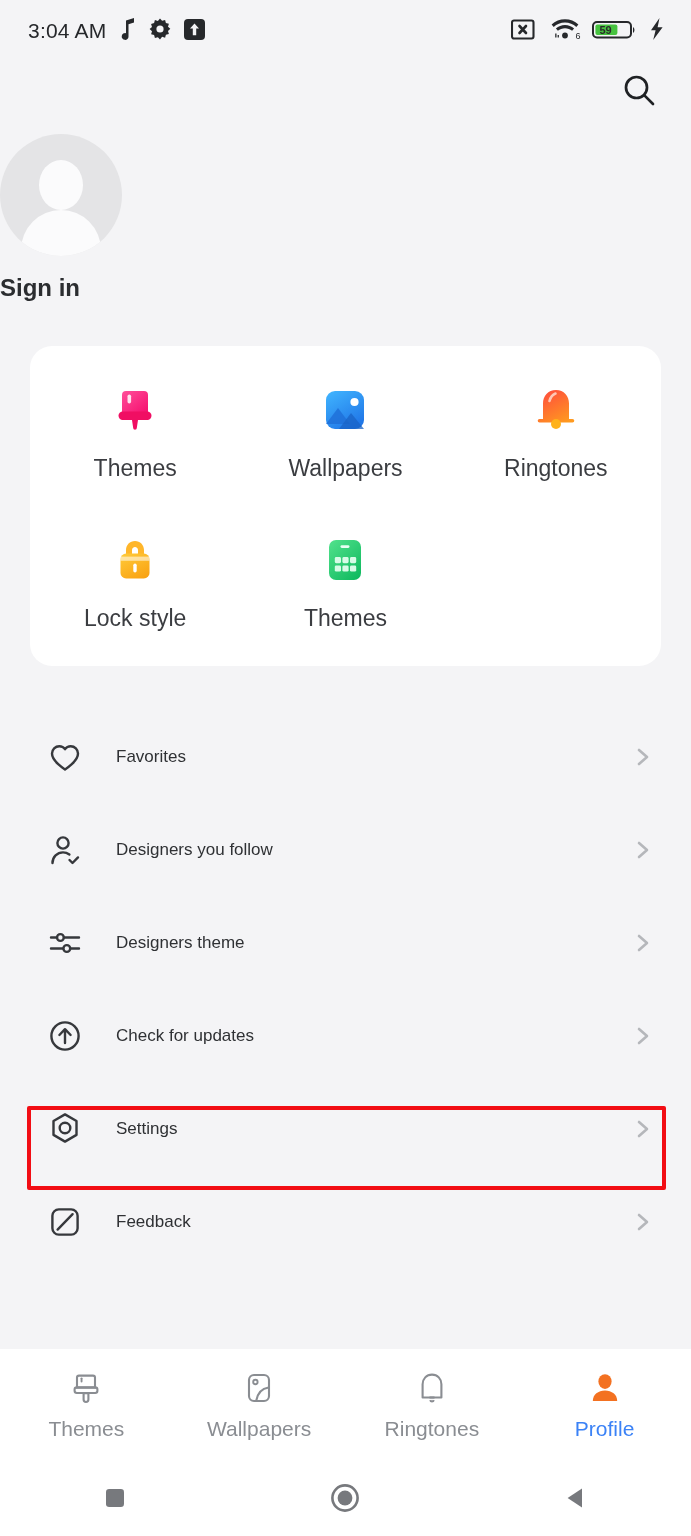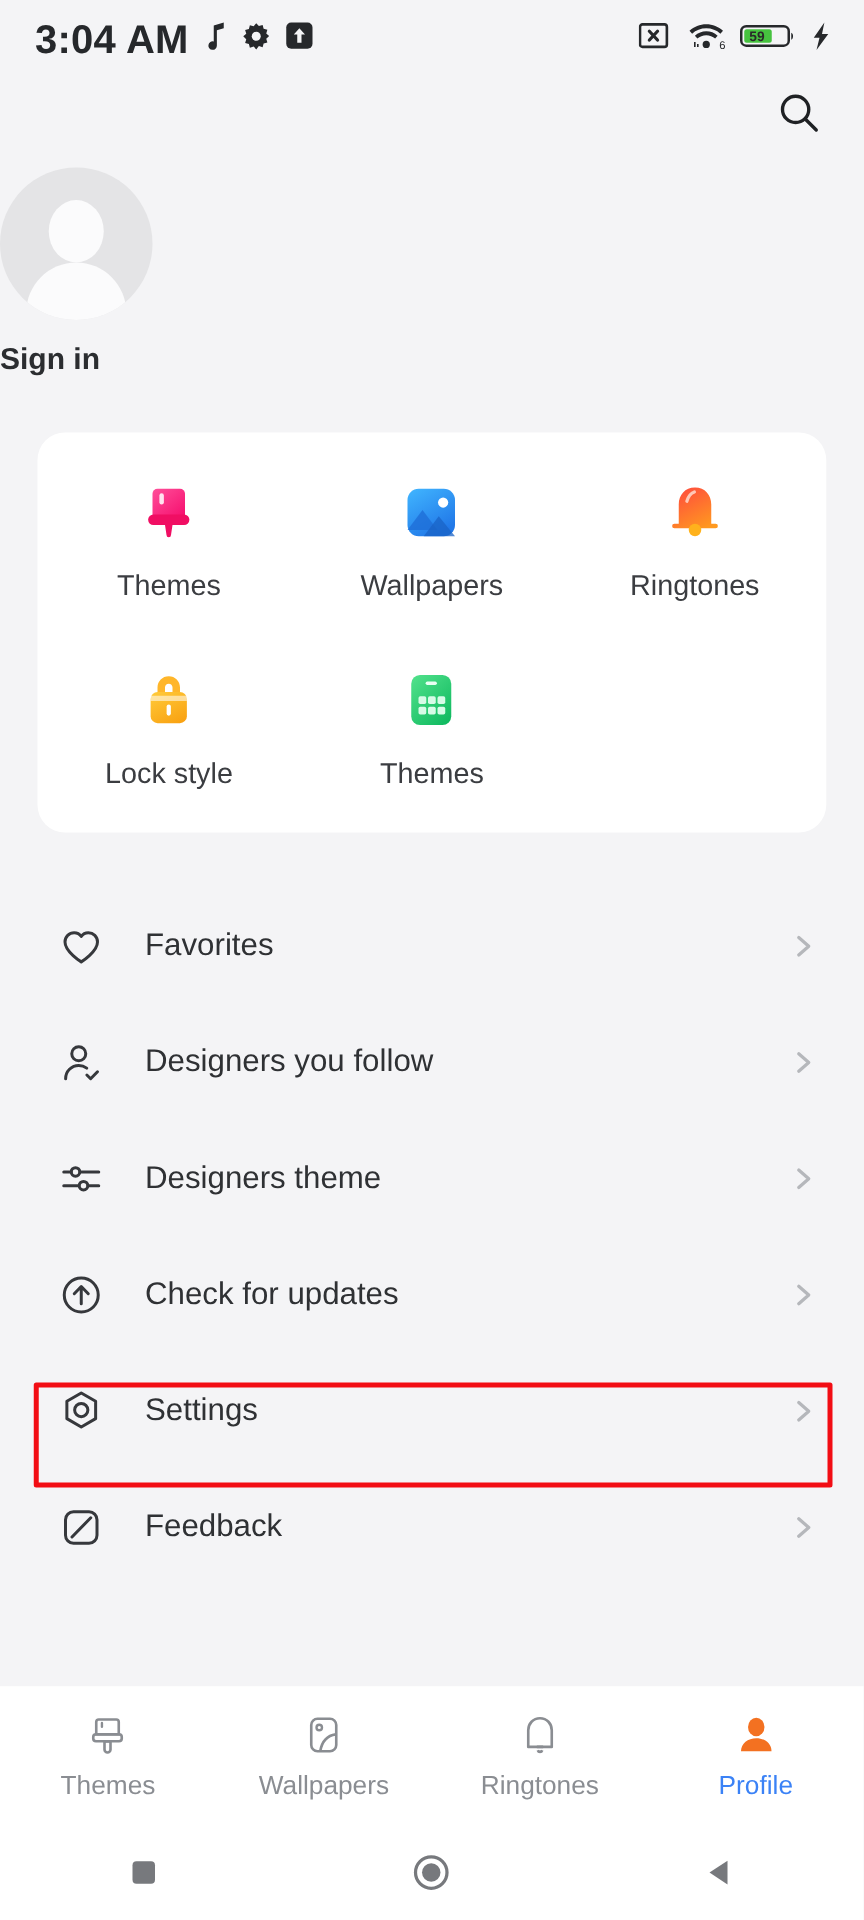--- a/index.html
+++ b/index.html
@@ -16,22 +16,22 @@
   #status-bar {
     height: 62px;
     display: flex;
     align-items: center;
     justify-content: space-between;
     padding: 0 26px 0 28px;
     background: #f4f4f6;
   }
   #status-left { display: flex; align-items: center; gap: 11px; }
   #status-clock {
-    font-size: 32px;
-    font-weight: 700;
+    font-size: 21px;
+    font-weight: 400;
     color: #26282b;
     letter-spacing: .2px;
   }
   #status-right { display: flex; align-items: center; gap: 11px; }
   .sb-ico { display: block; }
 
   
   #app-header {
     height: 62px;
     display: flex;
@@ -109,21 +109,21 @@
     cursor: pointer;
   }
   .mr-icon {
     width: 38px; height: 38px;
     flex: 0 0 38px;
     display: flex; align-items: center; justify-content: center;
   }
   .mr-label {
     flex: 1 1 auto;
     margin-left: 32px;
-    font-size: 25px;
+    font-size: 17px;
     color: #2f3134;
   }
   .mr-chev { width: 20px; height: 20px; }
 
   
   #settings-highlight {
     position: absolute;
     left: 27px;
     top: 1106px;
     width: 639px;

